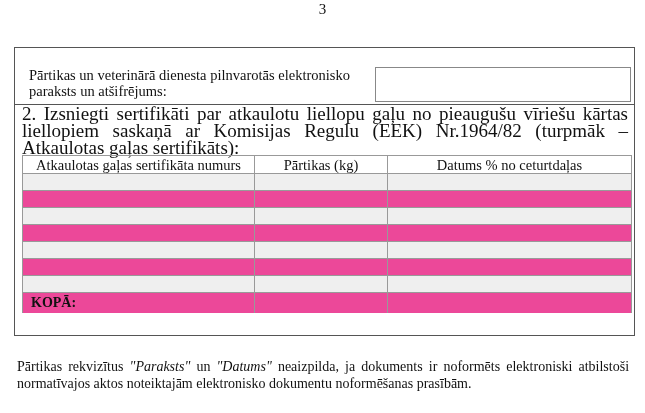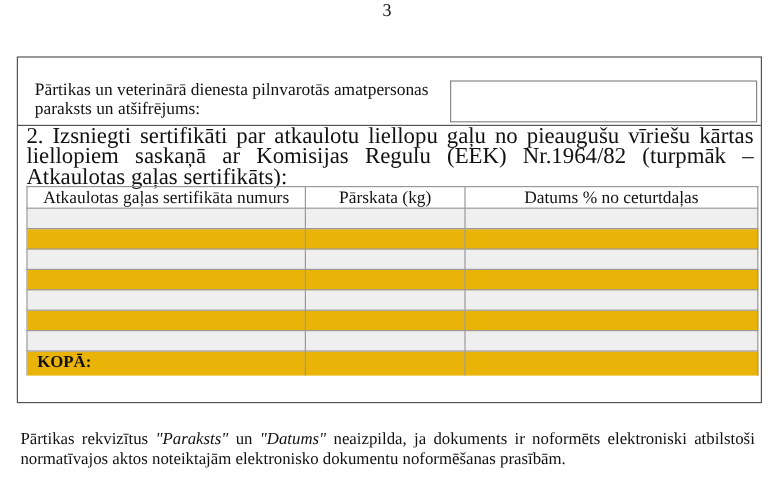--- a/index.html
+++ b/index.html
@@ -35,51 +35,51 @@
   .cert-table {
     position: absolute; left: 7px; top: 107px; width: 609px;
     border-collapse: collapse; table-layout: fixed;
   }
   .cert-table th, .cert-table td {
     border: 1px solid #999; padding: 0; height: 17px;
     box-sizing: border-box; font-size: 14.5px;
   }
   .cert-table th { font-weight: normal; text-align: center; height: 18px; line-height: 16px; }
   .cert-table tr.grey td { background: #efefef; }
-  .cert-table tr.white td { background: #eab308; }
+  .cert-table tr.white td { background: #ec4899; }
   .cert-table tr.total td { height: 20px; border-bottom: none; }
   .cert-table tr.total td.label-cell { font-weight: bold; padding-left: 8px; font-size: 14px; }
   .footer-note {
     position: absolute; left: 17px; top: 358px; width: 612px;
     line-height: 17px; font-size: 14px; text-align: justify;
     text-align-last: left;
   }
   .footer-note em { font-style: italic; }
 </style>
 </head>
 <body>
 
 <div class="page-number">3</div>
 
 <div class="outer-box">
-  <div class="sig-label">Pārtikas un veterinārā dienesta pilnvarotās amatpersonas paraksts un atšifrējums:</div>
+  <div class="sig-label">Pārtikas un veterinārā dienesta pilnvarotās elektronisko paraksts un atšifrējums:</div>
   <div class="sig-box"></div>
   <div class="divider"></div>
   <div class="section-text">2. Izsniegti sertifikāti par atkaulotu liellopu gaļu no pieaugušu vīriešu kārtas liellopiem saskaņā ar Komisijas Regulu (EEK) Nr.1964/82 (turpmāk – Atkaulotas gaļas sertifikāts):</div>
 
   <table class="cert-table">
     <colgroup>
       <col style="width:232px">
       <col style="width:133px">
       <col style="width:244px">
     </colgroup>
     <thead>
       <tr>
         <th>Atkaulotas gaļas sertifikāta numurs</th>
-        <th>Pārskata (kg)</th>
+        <th>Pārtikas (kg)</th>
         <th>Datums % no ceturtdaļas</th>
       </tr>
     </thead>
     <tbody>
       <tr class="grey">
         <td></td>
         <td></td>
         <td></td>
       </tr>
       <tr class="white">

